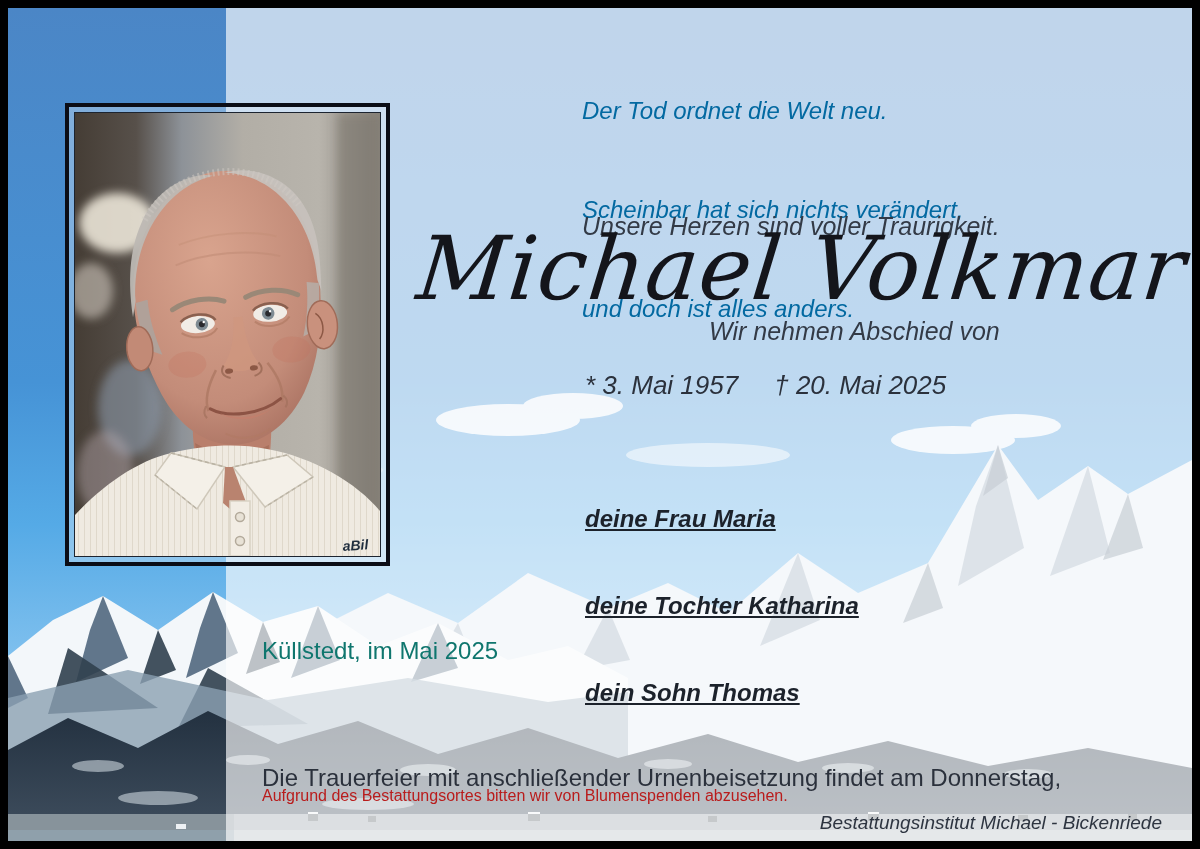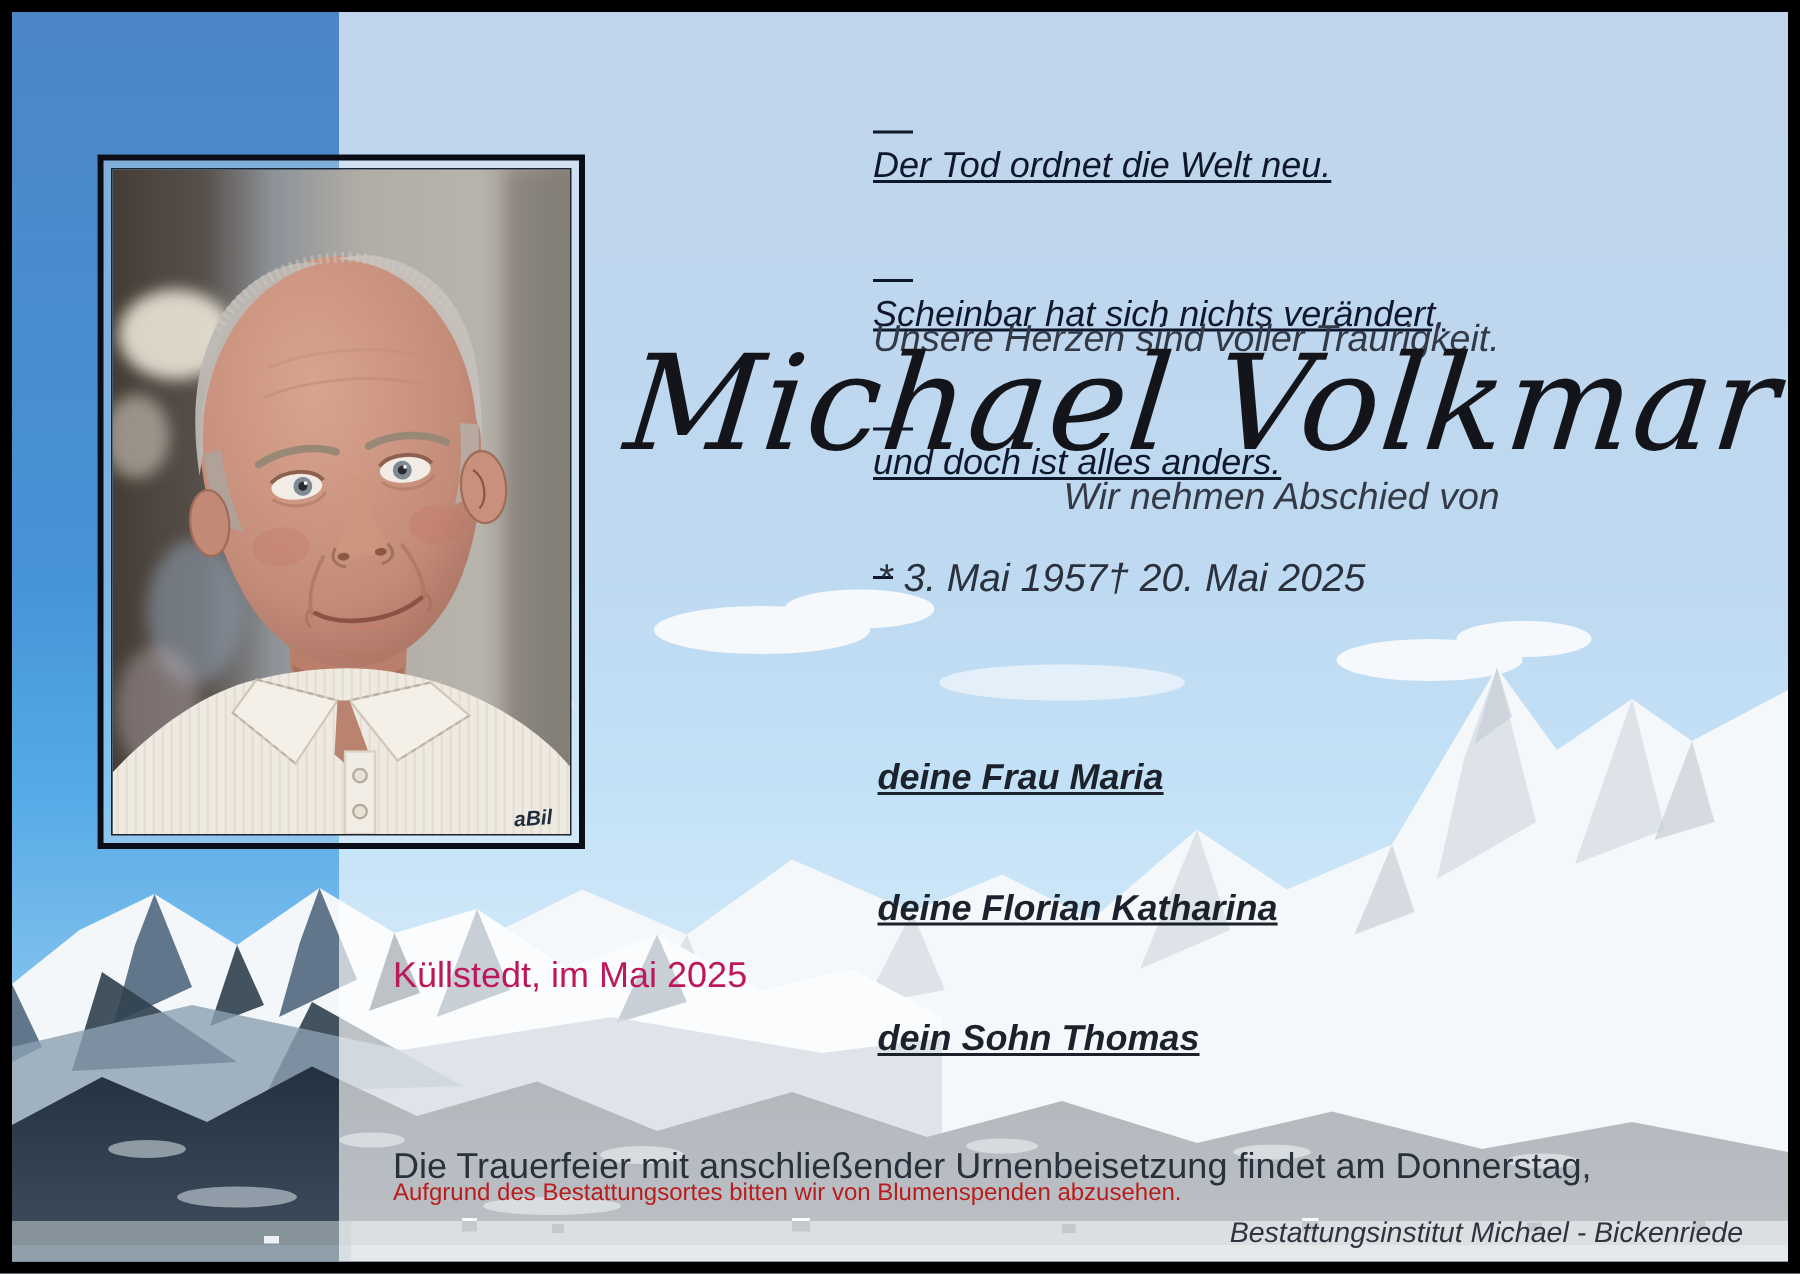--- a/index.html
+++ b/index.html
@@ -15,32 +15,32 @@
   }
   .bg-svg{position:absolute;left:0;top:0;width:1184px;height:833px;display:block;}
   .wash{position:absolute;left:218px;top:0;right:0;bottom:0;background:rgba(255,255,255,0.65);}
   .photo-frame{
     position:absolute;left:57px;top:95px;width:325px;height:463px;
     box-sizing:border-box;border:4px solid #0b0d16;padding:6px;
     background:rgba(232,241,250,0.35);
   }
   .photo-frame svg{display:block;width:100%;height:100%;outline:1px solid #1c2430;}
   .txt{position:absolute;white-space:pre;}
-  .verse{left:574px;top:20px;font-style:italic;font-size:24px;line-height:33px;color:#0f172a;text-decoration:underline;}
+  .verse{left:574px;top:20px;font-style:italic;font-size:24px;line-height:33px;color:#0369a1;}
   .intro{left:574px;top:131px;font-style:italic;font-size:25px;line-height:35px;color:#333a46;text-align:right;}
   .name{
     left:410px;top:186px;width:740px;text-align:center;
     font-family:"DejaVu Serif",serif;font-style:italic;
     font-size:88px;line-height:150px;color:#14151b;
     transform:skewX(-6deg);letter-spacing:1px;white-space:nowrap;
   }
-  .dates{left:577px;top:362px;font-style:italic;font-size:26px;display:flex;color:#2b313c;}
+  .dates{left:577px;top:362px;font-style:italic;font-size:26px;display:flex;gap:36px;color:#2b313c;}
   .family{left:577px;top:438px;font-weight:bold;font-style:italic;font-size:24px;line-height:29px;color:#1c222b;}
   .family div{margin:0;text-decoration:underline;}
-  .place{left:254px;top:629px;font-size:24px;color:#be185d;}
+  .place{left:254px;top:629px;font-size:24px;color:#0f766e;}
   .service{left:254px;top:687px;font-size:24px;line-height:33px;color:#2b313c;}
   .flowers{left:254px;top:779px;font-size:16px;color:#b91c1c;}
   .credit{right:30px;top:804px;font-style:italic;font-size:19px;color:#2d3440;}
 </style>
 </head>
 <body>
 
 <div class="card">
 
   <svg class="bg-svg" viewBox="0 0 1184 833" preserveAspectRatio="none">
@@ -258,21 +258,21 @@
 
   <div class="txt name">Michael Volkmar</div>
 
   <div class="txt dates">
     <span>* 3. Mai 1957</span>
     <span>† 20. Mai 2025</span>
   </div>
 
   <div class="txt family">
     <div>deine Frau Maria</div>
-    <div>deine Florian Katharina</div>
+    <div>deine Tochter Katharina</div>
     <div>dein Sohn Thomas</div>
     
     
   </div>
 
   <div class="txt place">Küllstedt, im Mai 2025</div>
 
   <div class="txt service">
     <div>Die Trauerfeier mit anschließender Urnenbeisetzung findet am Donnerstag,</div>
     

